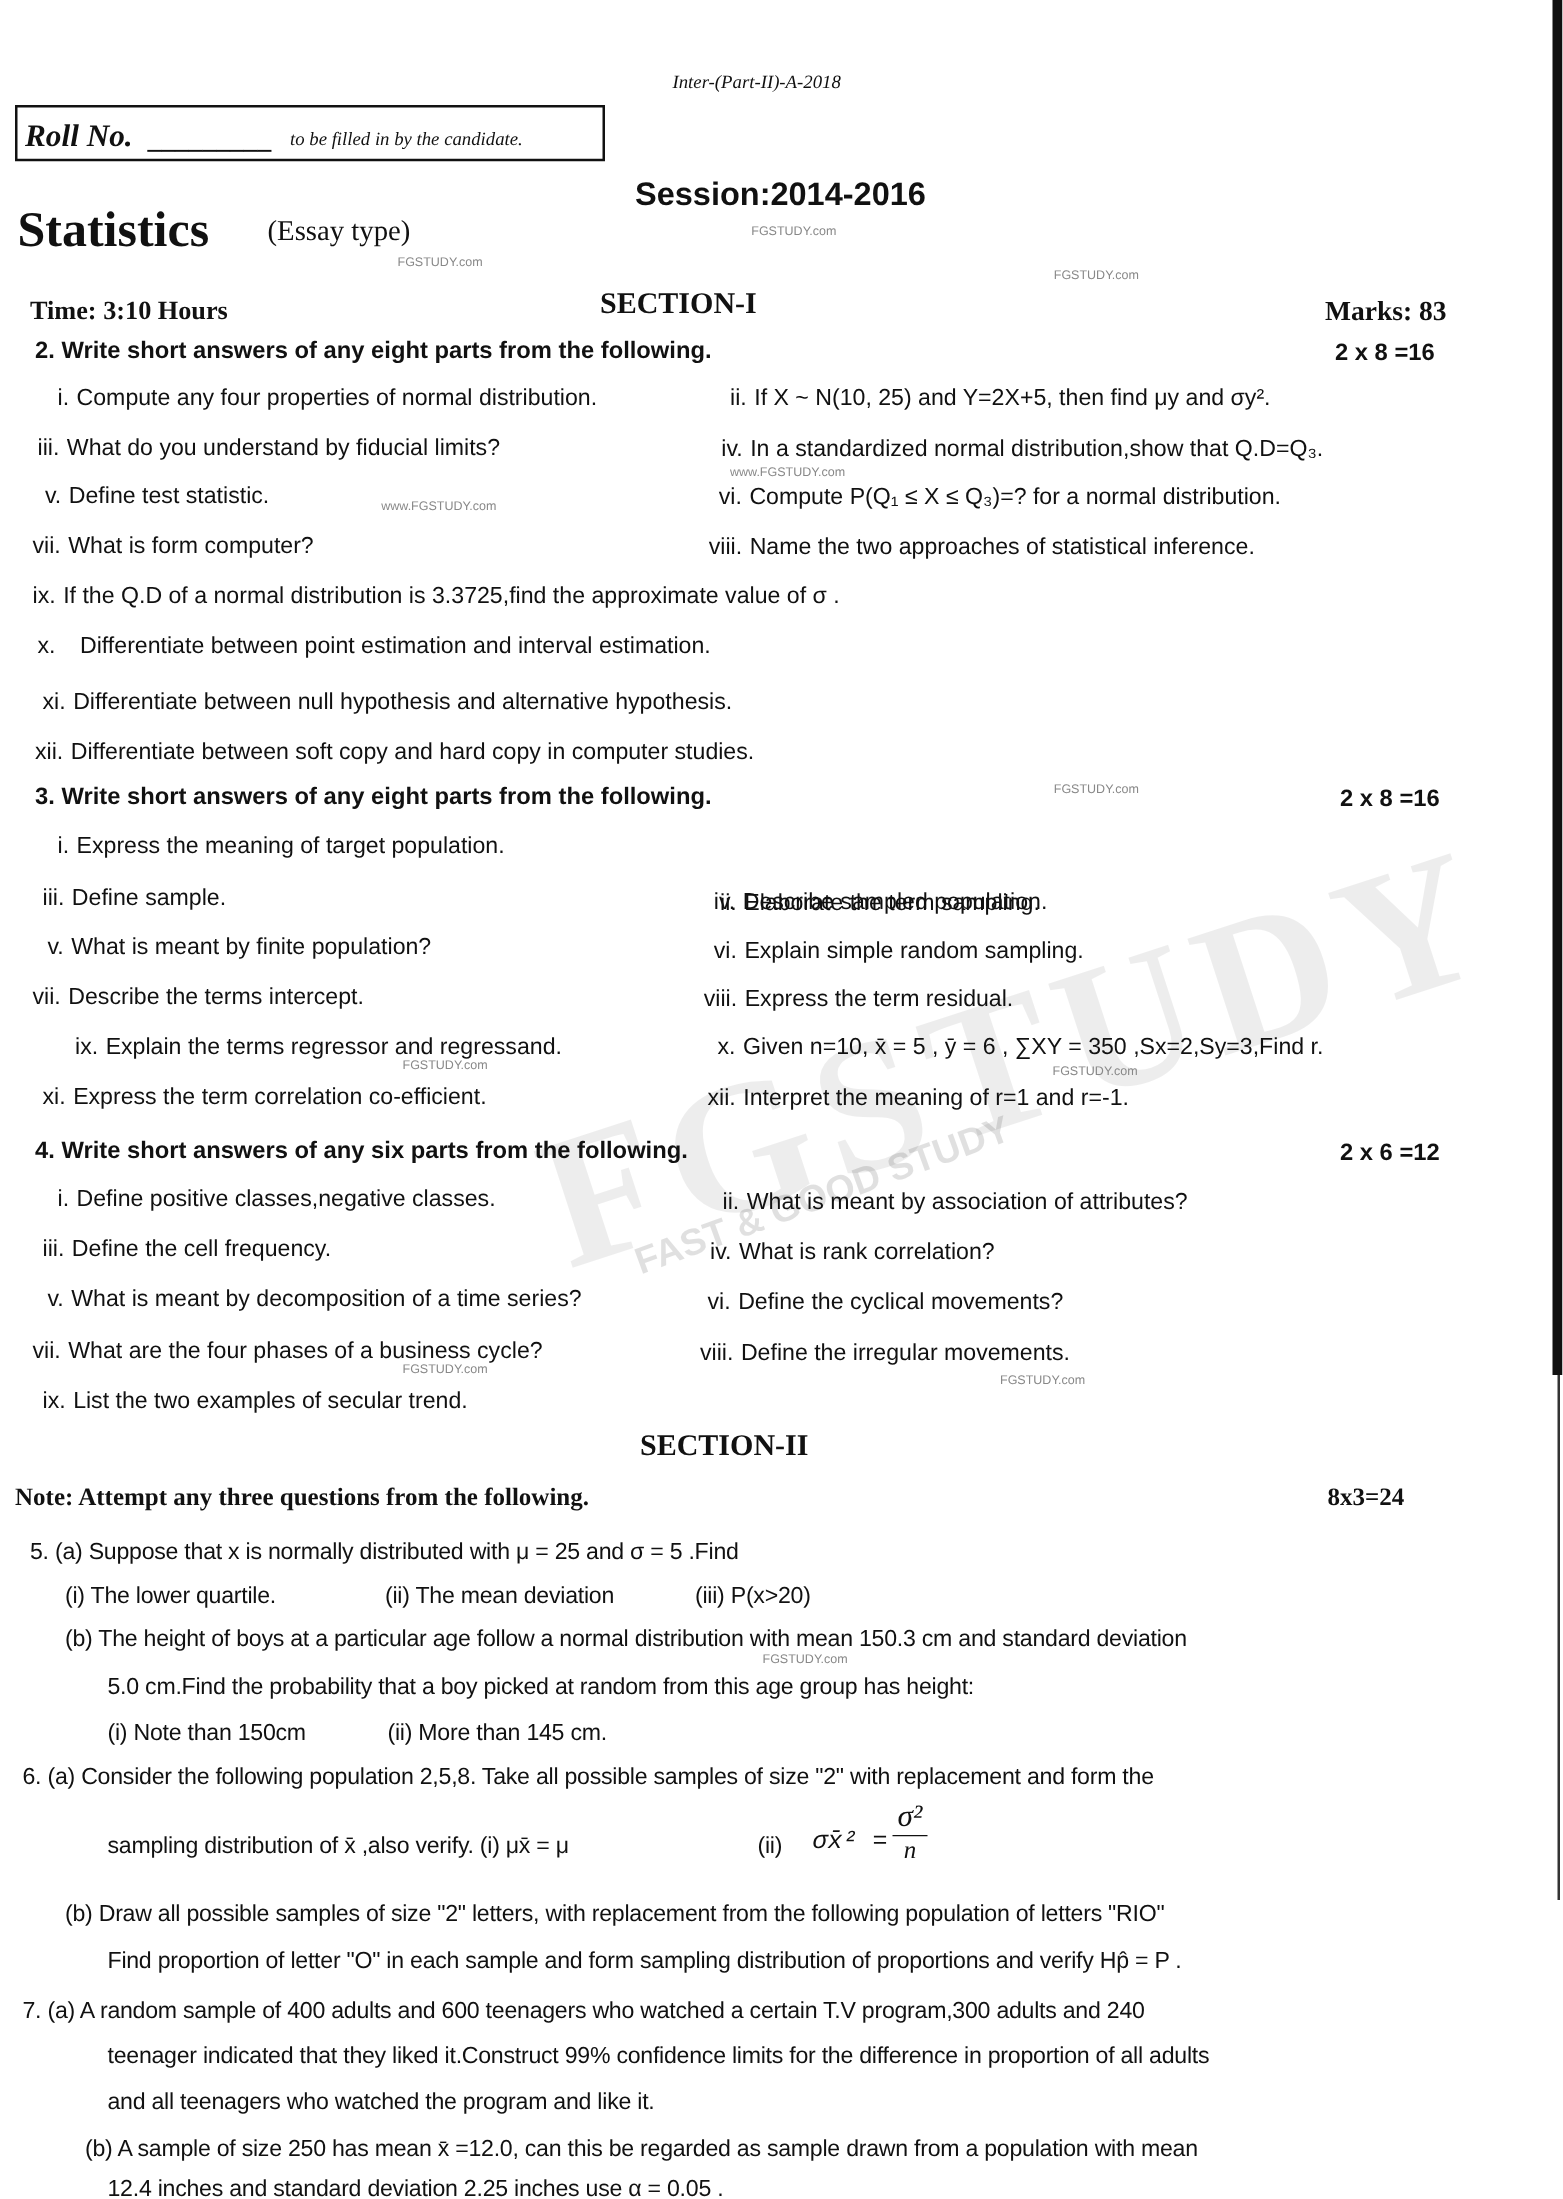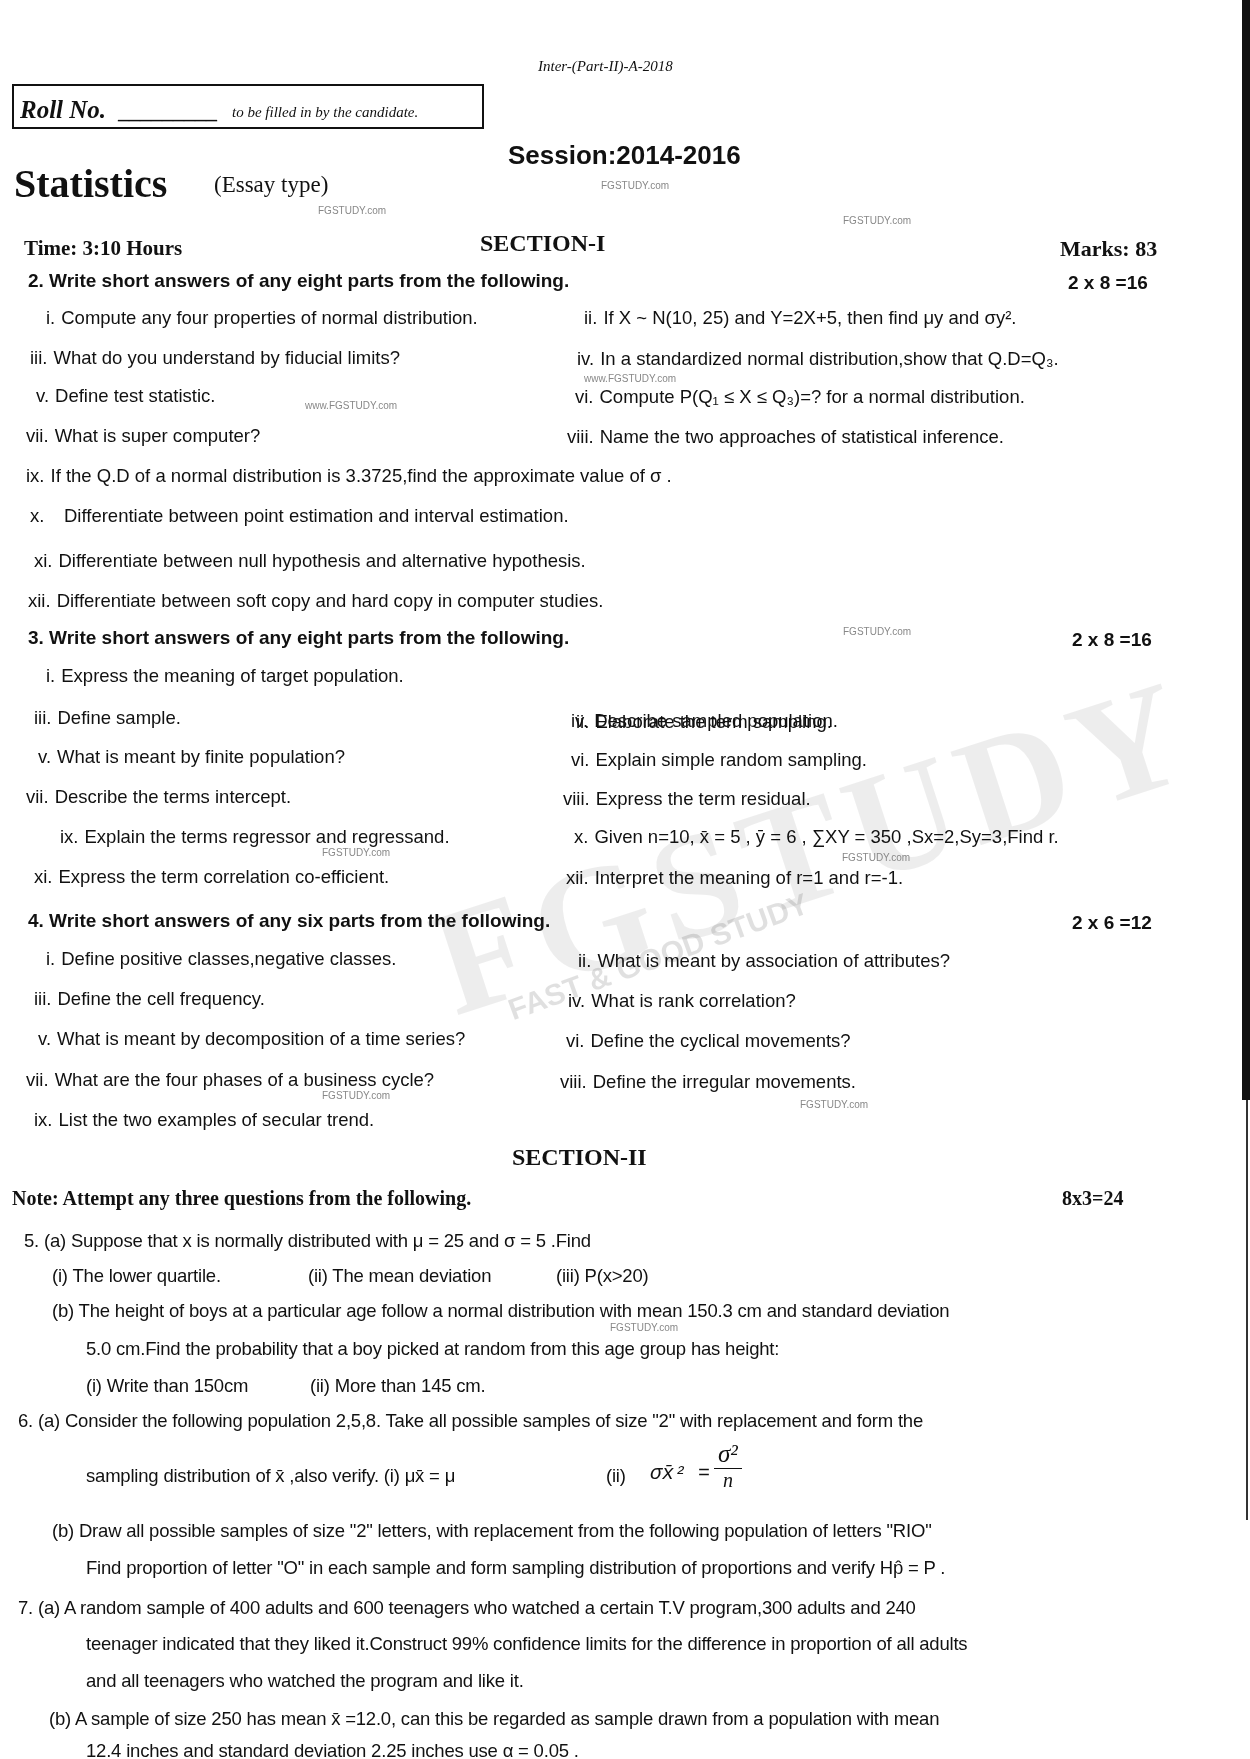--- a/index.html
+++ b/index.html
@@ -79,21 +79,21 @@
 <div class="abs qmarks" style="left:1068px;top:272px;">2 x 8 =16</div>
 
 <div class="abs item" style="left:46px;top:307px;"><span class="num">i.</span><span>Compute any four properties of normal distribution.</span></div>
 <div class="abs item" style="left:584px;top:307px;"><span class="num">ii.</span><span>If X ~ N(10, 25) and Y=2X+5, then find μy and σy².</span></div>
 <div class="abs item" style="left:30px;top:347px;"><span class="num">iii.</span><span>What do you understand by fiducial limits?</span></div>
 <div class="abs item" style="left:577px;top:348px;"><span class="num">iv.</span><span>In a standardized normal distribution,show that Q.D=Q₃.</span></div>
 <div class="abs wm" style="left:584px;top:373px;">www.FGSTUDY.com</div>
 <div class="abs item" style="left:36px;top:385px;"><span class="num">v.</span><span>Define test statistic.</span></div>
 <div class="abs wm" style="left:305px;top:400px;">www.FGSTUDY.com</div>
 <div class="abs item" style="left:575px;top:386px;"><span class="num">vi.</span><span>Compute P(Q₁ ≤ X ≤ Q₃)=? for a normal distribution.</span></div>
-<div class="abs item" style="left:26px;top:425px;"><span class="num">vii.</span><span>What is super computer?</span></div>
+<div class="abs item" style="left:26px;top:425px;"><span class="num">vii.</span><span>What is form computer?</span></div>
 <div class="abs item" style="left:567px;top:426px;"><span class="num">viii.</span><span>Name the two approaches of statistical inference.</span></div>
 <div class="abs item" style="left:26px;top:465px;"><span class="num">ix.</span><span>If the Q.D of a normal distribution is 3.3725,find the approximate value of σ .</span></div>
 <div class="abs item" style="left:30px;top:505px;"><span class="num" style="width:28px;text-align:left;">x.</span><span>Differentiate between point estimation and interval estimation.</span></div>
 <div class="abs item" style="left:34px;top:550px;"><span class="num">xi.</span><span>Differentiate between null hypothesis and alternative hypothesis.</span></div>
 <div class="abs item" style="left:28px;top:590px;"><span class="num">xii.</span><span>Differentiate between soft copy and hard copy in computer studies.</span></div>
 
 <div class="abs qhead" style="left:28px;top:627px;">3. Write short answers of any eight parts from the following.</div>
 <div class="abs wm" style="left:843px;top:626px;">FGSTUDY.com</div>
 <div class="abs qmarks" style="left:1072px;top:629px;">2 x 8 =16</div>
 
@@ -131,31 +131,31 @@
 <div class="abs serif note">Note:  Attempt any three questions from the following.</div>
 <div class="abs serif note-marks">8x3=24</div>
 
 <div class="abs long" style="left:24px;top:1230px;">5. (a) Suppose that x is normally distributed with  μ = 25  and  σ = 5 .Find</div>
 <div class="abs long" style="left:52px;top:1265px;">(i) The lower quartile.</div>
 <div class="abs long" style="left:308px;top:1265px;">(ii) The mean deviation</div>
 <div class="abs long" style="left:556px;top:1265px;">(iii) P(x&gt;20)</div>
 <div class="abs long" style="left:52px;top:1300px;">(b) The height of boys at a particular age follow a normal distribution with mean 150.3 cm and standard deviation</div>
 <div class="abs wm" style="left:610px;top:1322px;">FGSTUDY.com</div>
 <div class="abs long" style="left:86px;top:1338px;">5.0 cm.Find the probability that a boy picked at random from this age group has height:</div>
-<div class="abs long" style="left:86px;top:1375px;">(i) Write than 150cm</div>
+<div class="abs long" style="left:86px;top:1375px;">(i) Note than 150cm</div>
 <div class="abs long" style="left:310px;top:1375px;">(ii) More than 145 cm.</div>
 
 <div class="abs long" style="left:18px;top:1410px;">6. (a) Consider the following population 2,5,8. Take all possible samples of size "2" with replacement and form the</div>
 <div class="abs long" style="left:86px;top:1465px;">sampling distribution of x̄ ,also verify. (i)  μx̄ = μ</div>
 <div class="abs long" style="left:606px;top:1465px;">(ii)</div>
 <div class="abs math" style="left:650px;top:1462px;font-size:20px;">σx̄² =</div>
 <div class="abs frac" style="left:714px;top:1440px;">
   <span class="top">σ²</span>
   <span class="bot">n</span>
 </div>
 <div class="abs long" style="left:52px;top:1520px;">(b) Draw all possible samples of size "2" letters, with replacement from the following population of letters "RIO"</div>
 <div class="abs long" style="left:86px;top:1557px;">Find proportion of letter "O" in each sample and form sampling distribution of proportions and verify  Hp̂ = P .</div>
 
 <div class="abs long" style="left:18px;top:1597px;">7. (a) A random sample of 400 adults and 600 teenagers who watched a certain T.V program,300 adults and 240</div>
 <div class="abs long" style="left:86px;top:1633px;">teenager indicated that they liked it.Construct 99% confidence limits for the difference in proportion of all adults</div>
 <div class="abs long" style="left:86px;top:1670px;">and all teenagers who watched the program and like it.</div>
-<div class="abs long" style="left:49px;top:1708px;">(b) A sample of size 250 has mean  x̄ =12.0, can this be regarded as sample drawn from a population with mean</div>
+<div class="abs long" style="left:68px;top:1708px;">(b) A sample of size 250 has mean  x̄ =12.0, can this be regarded as sample drawn from a population with mean</div>
 <div class="abs long" style="left:86px;top:1740px;">12.4 inches and standard deviation 2.25 inches use  α = 0.05 .</div>
 
 </body></html>

